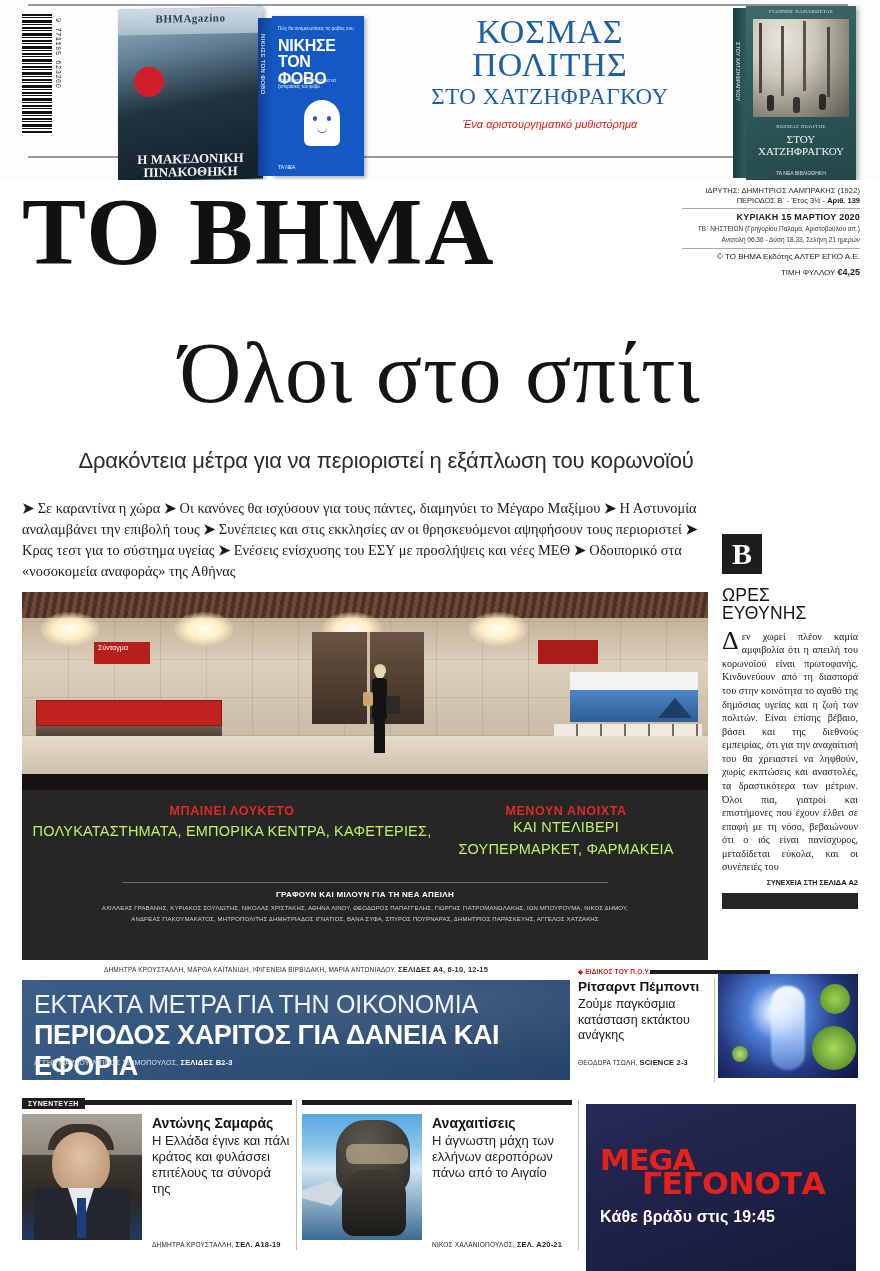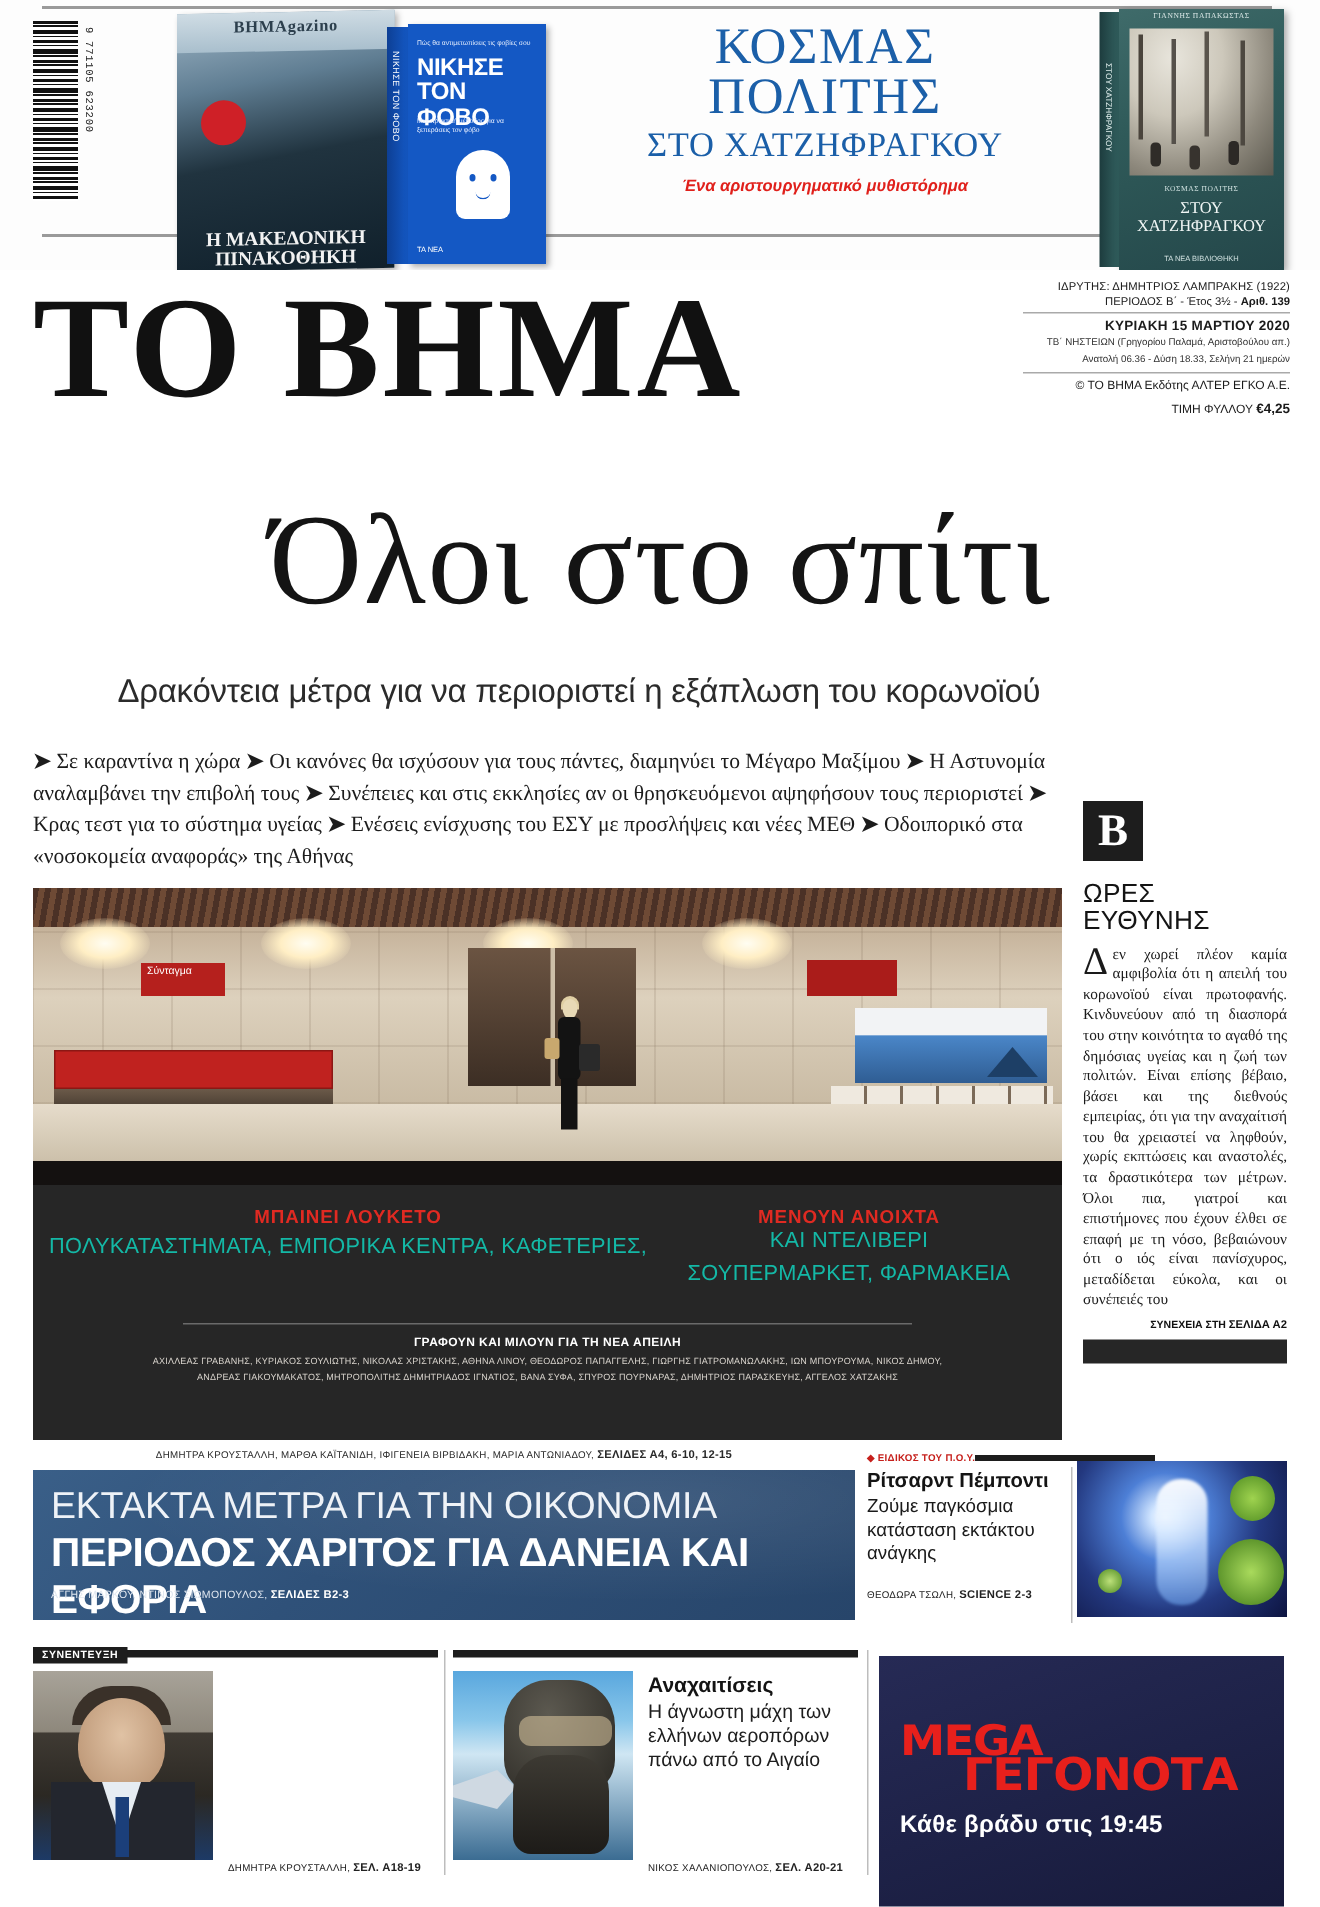--- a/index.html
+++ b/index.html
@@ -104,21 +104,21 @@
   .book3spine span{position:absolute;left:2px;top:34px;writing-mode:vertical-rl;font-size:5.5px;color:#dfeceb;}
   .ad-headline {
     position: absolute; left: 400px; top: 16px; width: 300px; text-align:center;
     font-family: "Liberation Serif", serif; color: #1b5fa8;
   }
   .ad-headline .l1 { font-size: 34px; line-height: .96; letter-spacing: 1px; }
   .ad-headline .l2 { font-size: 34px; line-height: .96; letter-spacing: 1px; }
   .ad-headline .l3 { font-size: 23px; line-height: 1.4; letter-spacing: .5px; color:#1b5fa8;}
   .ad-tag {
     position:absolute; left: 400px; top: 118px; width: 300px; text-align:center;
-    font-size: 11px; font-weight: bold; font-style: italic; color: #e0201b;
+    font-size: 11px; font-weight: normal; font-style: italic; color: #e0201b;
   }
 
   
   .masthead { position:absolute; left:0; top:182px; width:880px; height:140px; }
   .logo {
     position:absolute; left: 22px; top: 2px;
     font-family: "Liberation Serif", serif; font-weight: bold;
     font-size: 96px; line-height: 1; letter-spacing: 2px; color:#111;
   }
   .logobar {
@@ -210,21 +210,21 @@
   .ph-bag2{position:absolute;left:364px;top:104px;width:14px;height:18px;background:#2a2a2a;border-radius:2px;}
 
   
   .capbar {
     position:absolute; left: 22px; top: 790px; width: 686px; height: 170px;
     background:#262626;
   }
   .cap-left { position:absolute; left: 10px; top: 14px; width: 400px; text-align:center; }
   .cap-right{ position:absolute; right: 8px; top: 14px; width: 268px; text-align:center; }
   .cap-kicker { color:#e02a22; font-size:12.5px; font-weight:bold; letter-spacing:.6px; }
-  .cap-body { color:#14b8a6; font-size:14.5px; line-height:1.26; margin-top:4px; letter-spacing:.2px;}
+  .cap-body { color:#bef264; font-size:14.5px; line-height:1.26; margin-top:4px; letter-spacing:.2px;}
   .cap-rule { position:absolute; left: 100px; top: 92px; width: 486px; height:1px; background:#6a6a6a;}
   .cap-contrib-title {
     position:absolute; left:0; top: 100px; width:100%; text-align:center;
     color:#fff; font-size:8px; font-weight:bold; letter-spacing:.3px;
   }
   .cap-contrib {
     position:absolute; left: 24px; top: 113px; width: 638px; text-align:center;
     color:#d9d4cd; font-size:6px; line-height:1.9; letter-spacing:.15px;
   }
 
@@ -531,20 +531,24 @@
       <div class="bot-kicker">ΣΥΝΕΝΤΕΥΞΗ</div>
     </div>
     <div class="bot-inner">
       <div class="bot-thumb1">
         <div class="hair"></div>
         <div class="face"></div>
         <div class="suit"></div>
         <div class="shirt"></div>
         <div class="tie"></div>
       </div>
+      <div class="bot-text">
+        <div class="bot-title">Αντώνης Σαμαράς</div>
+        <div class="bot-body">Η Ελλάδα έγινε και πάλι κράτος και φυλάσσει επιτέλους τα σύνορά της</div>
+      </div>
     </div>
     <div class="bot-by"><span>ΔΗΜΗΤΡΑ ΚΡΟΥΣΤΑΛΛΗ, </span><b>ΣΕΛ. Α18-19</b></div>
   </div>
 
   <div class="bot2">
     <div class="bot-kicker-wrap">
       <div class="bot-rule-full"></div>
     </div>
     <div class="bot-inner">
       <div class="bot-thumb2">

